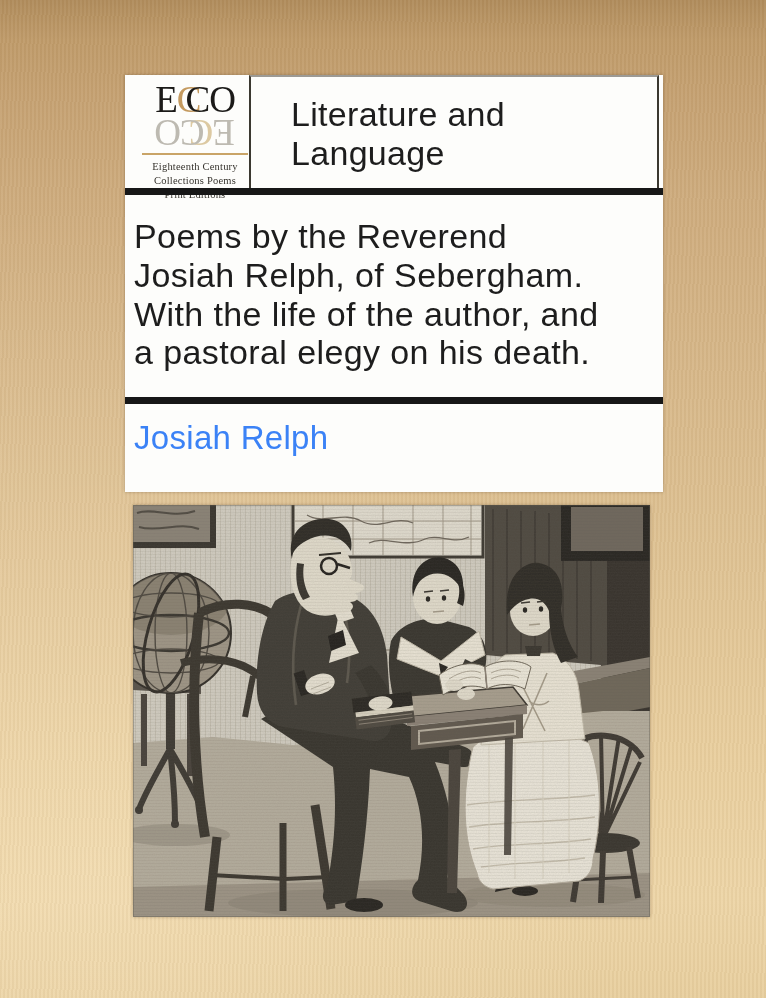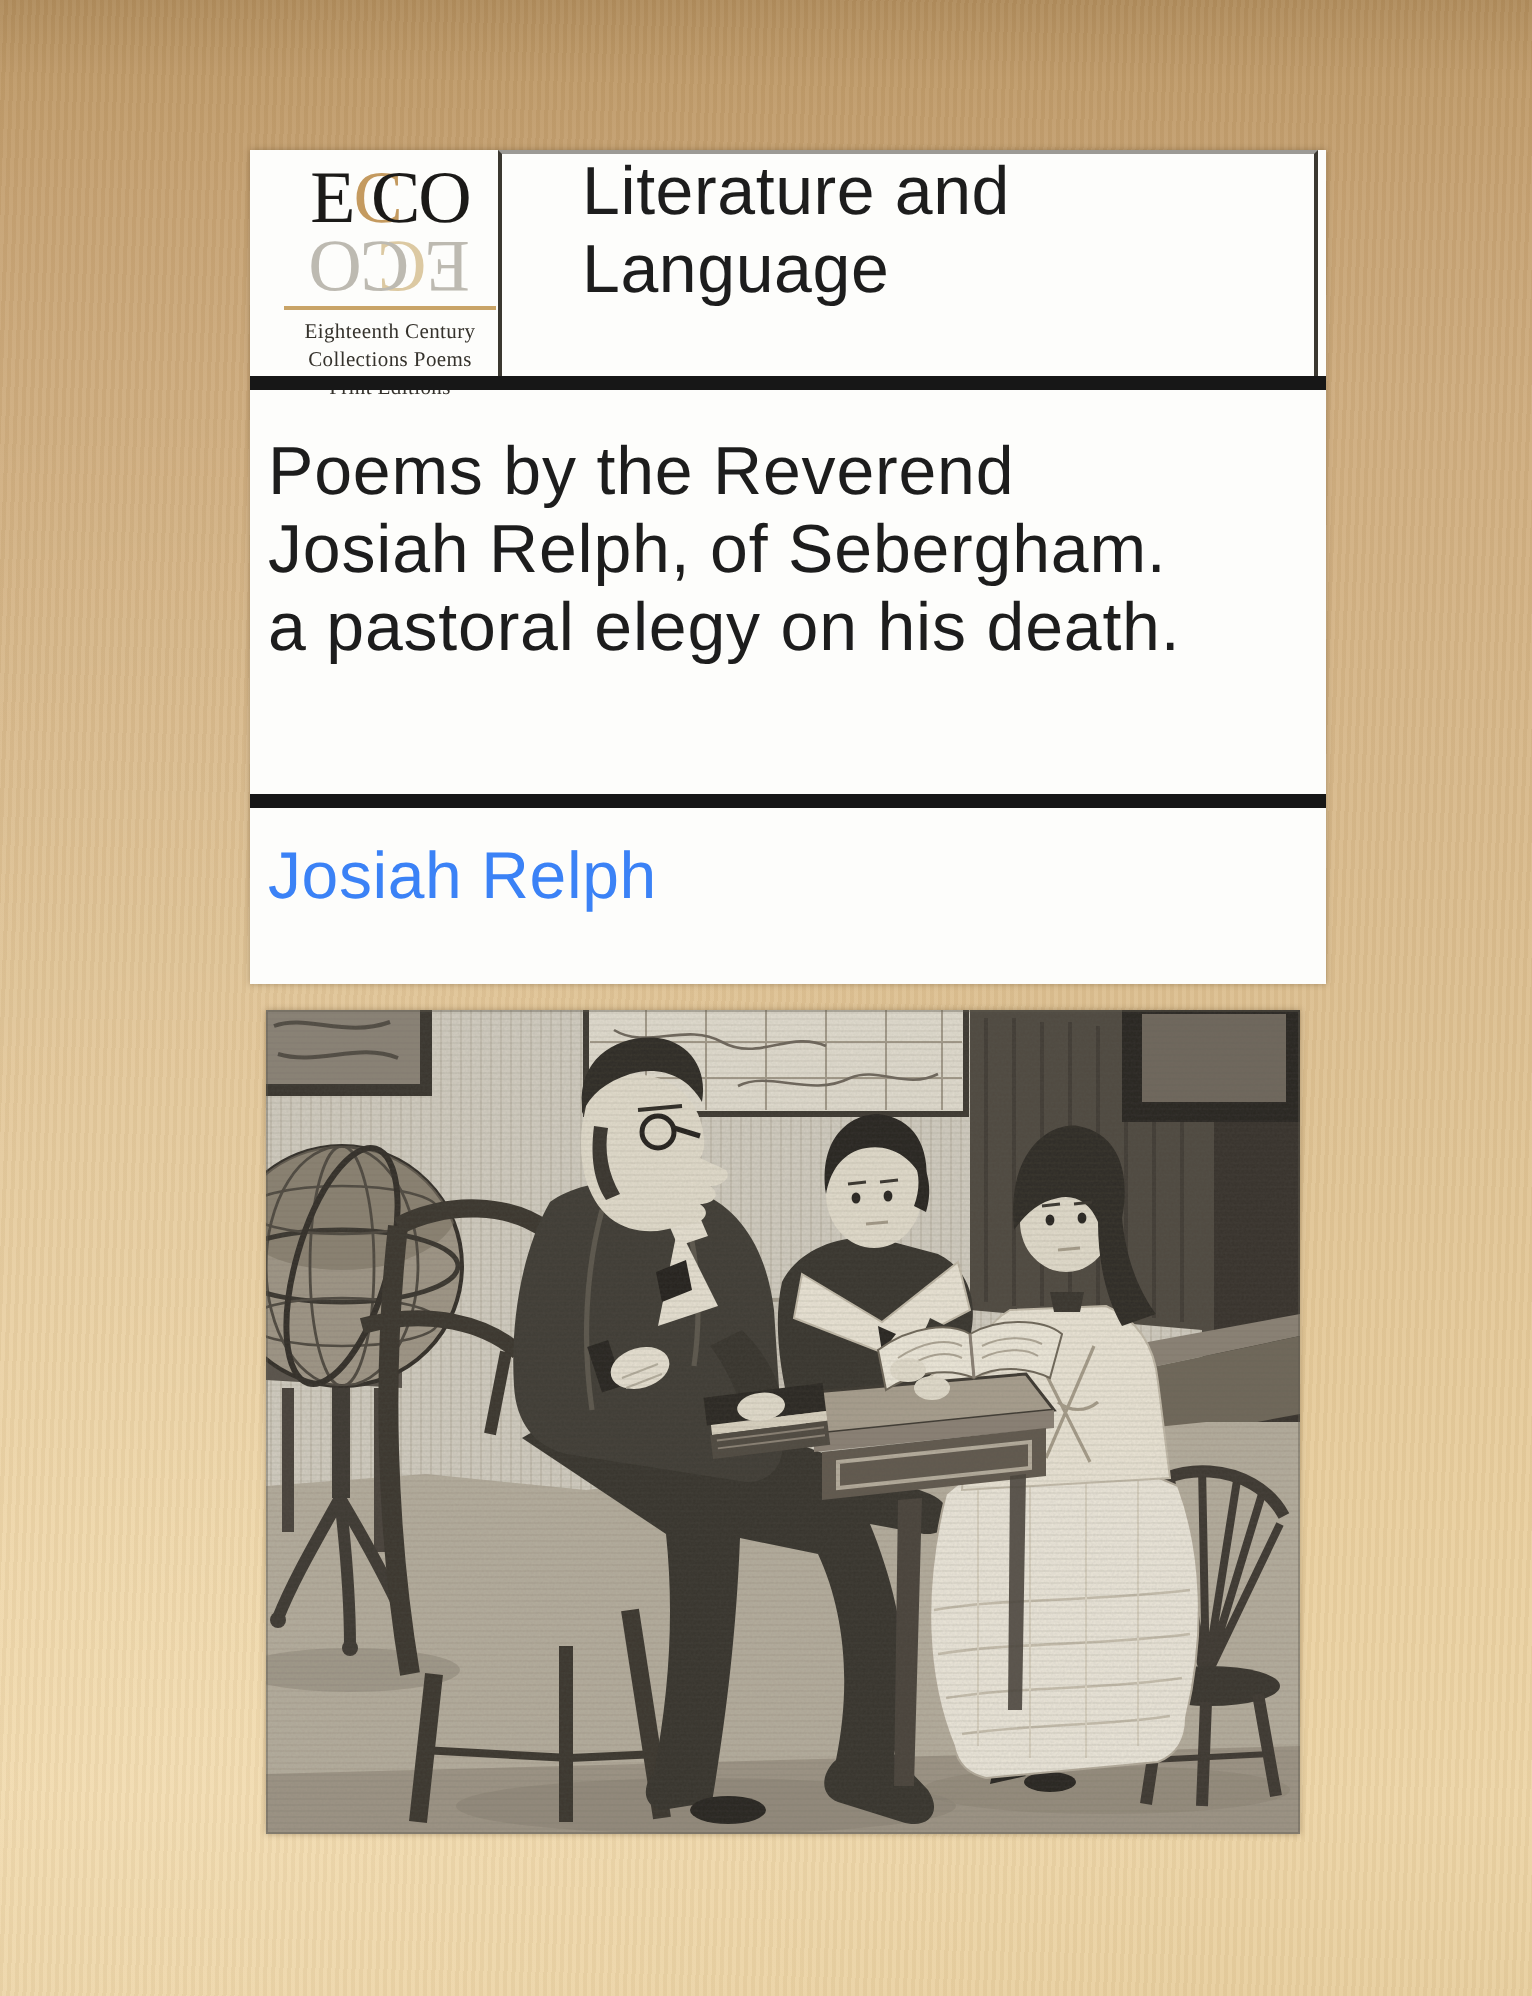--- a/index.html
+++ b/index.html
@@ -21,21 +21,21 @@
   .wordmark .l-gold{color:#c49a5f;}
   .wordmark .l-c2{margin-left:-15px;}
   .reflection{transform:rotate(180deg);color:#b7b3aa;opacity:.9;height:30px;margin-top:2px;}
   .reflection .l-gold{color:#d9c499;}
   .logo-rule{width:106px;height:2px;background:#c9a467;margin:6px auto 5px auto;}
   .tagline{font-family:"Liberation Serif",serif;font-size:10.5px;line-height:14px;color:#35322c;letter-spacing:.2px;}
   
   .category{
     position:absolute;left:124px;top:0;right:4px;height:113px;
     border-left:2px solid #3b3830;border-right:2px solid #3b3830;border-top:2px solid rgba(59,56,48,.5);
-    display:flex;justify-content:center;padding-left:40px;
+    display:flex;align-items:center;justify-content:center;padding-left:40px;
   }
   .category-label{font-size:34px;letter-spacing:.3px;color:#1d1d1d;}
   
   .rule{position:absolute;left:0;right:0;height:7px;background:#171717;}
   .rule-top{top:113px;}
   .rule-bottom{top:322px;}
   
   .title{position:absolute;left:9px;top:124px;right:2px;font-size:34px;line-height:38.8px;letter-spacing:.4px;color:#1d1d1d;margin-top:18px;}
   .author{position:absolute;left:9px;top:344px;font-size:33px;letter-spacing:.3px;color:#3b82f6;}
   
@@ -60,20 +60,21 @@
 
   <div class="category">
     <div class="category-label">Literature and Language</div>
   </div>
 
   <div class="rule rule-top"></div>
 
   <div class="title">
     <div>Poems by the Reverend</div>
     <div>Josiah Relph, of Sebergham.</div>
+    <div>With the life of the author, and</div>
     <div>a pastoral elegy on his death.</div>
   </div>
 
   <div class="rule rule-bottom"></div>
 
   <div class="author">Josiah Relph</div>
 </div>
 
 <div class="illo" role="img" aria-label="Black-and-white engraving of an elderly schoolmaster in spectacles seated in an armchair beside a globe, reading with a boy and a girl gathered around an open book on a small table">
 <svg viewBox="0 0 517 412" xmlns="http://www.w3.org/2000/svg">

